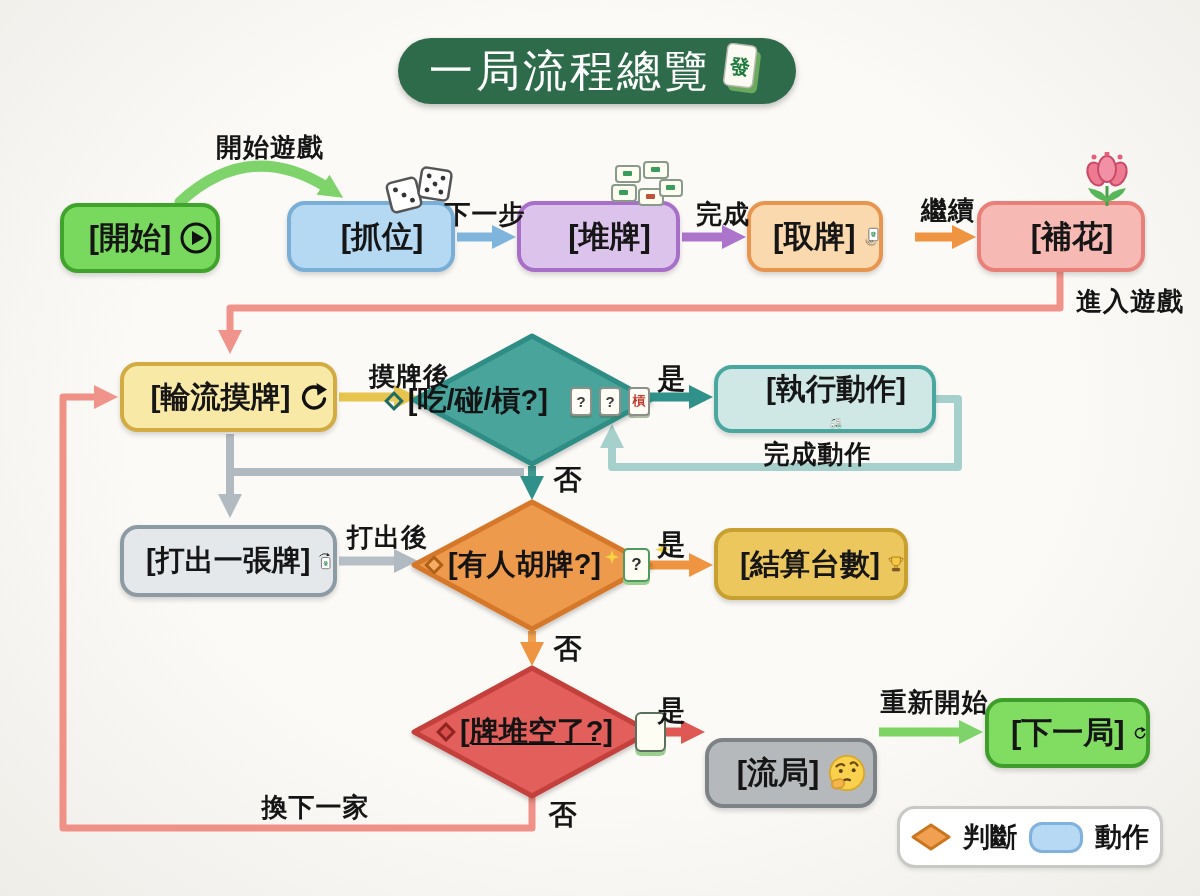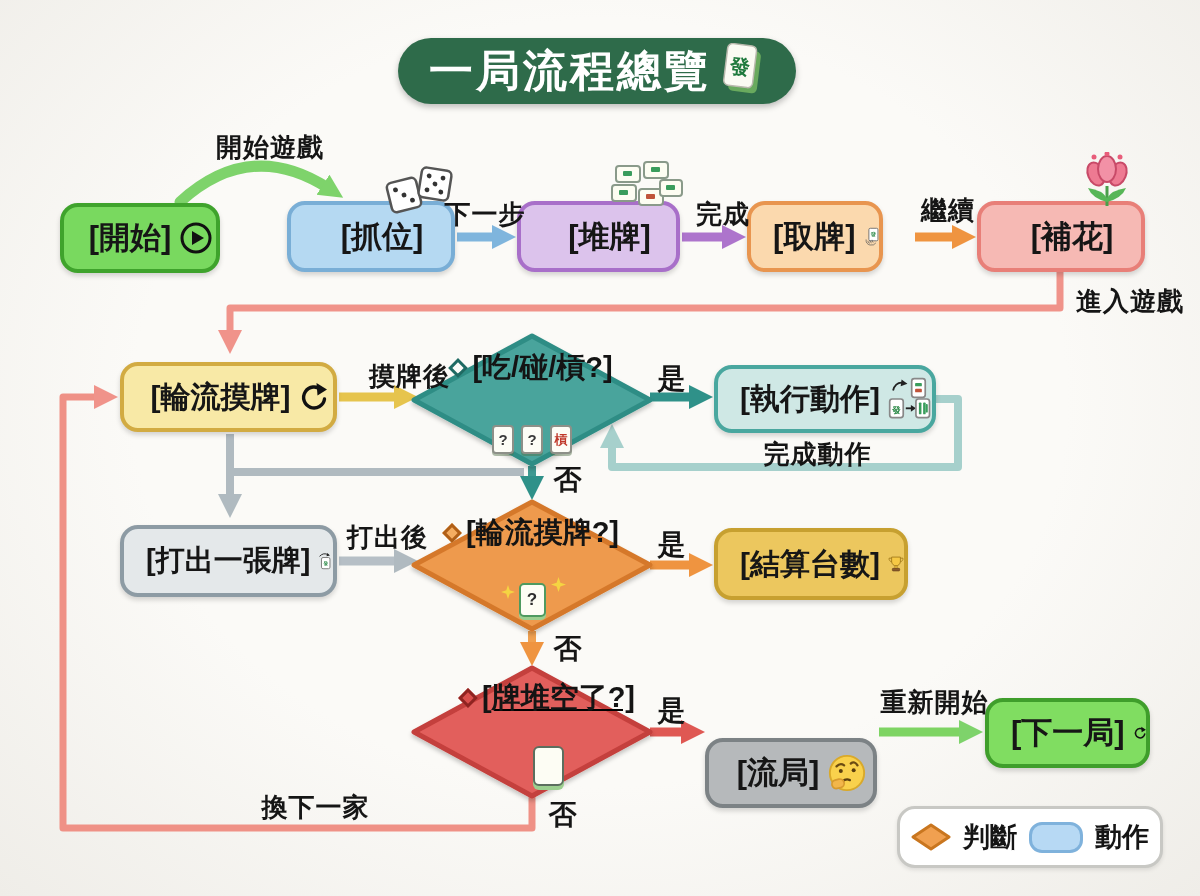--- a/index.html
+++ b/index.html
@@ -3,27 +3,27 @@
 <meta charset="utf-8">
 <style>
   html,body{margin:0;padding:0;}
   body{font-family:"Liberation Sans","DejaVu Sans",sans-serif;}
   .canvas{position:relative;width:1200px;height:896px;overflow:hidden;
     background:radial-gradient(ellipse at 50% 45%, #fbfaf7 55%, #efede8 100%);}
   .edges{position:absolute;left:0;top:0;width:1200px;height:896px;}
   .title-pill{position:absolute;left:398px;top:38px;width:398px;height:66px;
     background:#2e6b4a;border-radius:34px;display:flex;align-items:center;justify-content:center;gap:10px;
     box-shadow:0 3px 6px rgba(0,0,0,.25);}
-  .title-text{color:#ffffff;font-size:44px;font-weight:700;letter-spacing:3px;}
+  .title-text{color:#ffffff;font-size:44px;font-weight:400;letter-spacing:3px;}
   .node{position:absolute;display:flex;align-items:center;justify-content:center;gap:8px;
     border-radius:18px;border:4px solid;font-weight:800;color:#161616;
     box-shadow:0 3px 5px rgba(0,0,0,.16);box-sizing:border-box;padding-left:22px;}
   .node-label{font-weight:800;color:#161616;white-space:nowrap;}
   .lbl{position:absolute;font-weight:800;font-size:26px;color:#151515;text-align:center;white-space:nowrap;letter-spacing:1px;}
-  .dtext{position:absolute;display:flex;flex-direction:column;align-items:center;justify-content:space-between;gap:5px;}
+  .dtext{position:absolute;display:flex;flex-direction:row;align-items:center;justify-content:flex-end;gap:22px;}
   .drow{display:flex;align-items:center;justify-content:center;gap:7px;}
   .dlabel{font-weight:800;font-size:29px;color:#141414;white-space:nowrap;}
   .bullet{width:14px;height:14px;transform:rotate(45deg);border:3px solid;box-sizing:border-box;}
   .bullet-teal{border-color:#1f6a63;background:rgba(255,255,255,.10);}
   .bullet-orange{border-color:#b05f17;background:#f4ad62;}
   .bullet-red{border-color:#8f2421;background:#d94f4c;}
   .minitile{width:22px;height:29px;background:#fdfdf6;border:2px solid #8d9088;border-radius:4px;
     display:flex;align-items:center;justify-content:center;font-weight:800;font-size:15px;color:#3a3a3a;
     box-shadow:0 2px 0 rgba(80,110,70,.45);box-sizing:border-box;}
   .minitile.red{color:#c0392b;font-size:13px;}
@@ -188,21 +188,21 @@
   </svg>
 
   <div class="node" style="left:120px;top:362px;width:217px;height:70px;background:#f8e9a6;border-color:#d2ab42;">
     <span class="node-label" style="font-size:30px;">[輪流摸牌]</span>
     <svg width="30" height="30" viewBox="0 0 30 30">
       <path d="M23.5 8 A10.5 10.5 0 1 0 26.5 17" fill="none" stroke="#111" stroke-width="3.4" stroke-linecap="round"></path>
       <polygon points="18.5,1 29,7.5 19.5,13.5" fill="#111"></polygon>
     </svg>
   </div>
 
-  <div class="node" style="left:714px;top:365px;width:222px;height:68px;background:#cfe8e5;border-color:#49a79f;">
+  <div class="node" style="left:714px;top:365px;width:222px;height:68px;background:#cfe8e5;border-color:#49a79f;flex-direction:column;">
     <span class="node-label" style="font-size:30px;">[執行動作]</span>
     <svg width="52" height="52" viewBox="0 0 52 52">
       <path d="M6 16 Q9 5 19 7" fill="none" stroke="#222" stroke-width="2.2"></path>
         <polygon points="16,3 23,8 15,11" fill="#222"></polygon>
       <rect x="28" y="2" width="16" height="22" rx="3" fill="#fff" stroke="#888" stroke-width="2"></rect>
       <rect x="32" y="7" width="8" height="4" rx="1" fill="#3a9d5c"></rect>
         <rect x="32" y="14" width="8" height="4" rx="1" fill="#c0543a"></rect>
       <rect x="2" y="26" width="16" height="22" rx="3" fill="#fff" stroke="#888" stroke-width="2"></rect>
       <text x="10" y="42" text-anchor="middle" font-size="10" font-weight="bold" fill="#2e8b4a">發</text>
       <path d="M21 37 H28" fill="none" stroke="#222" stroke-width="2.2"></path>
@@ -232,21 +232,21 @@
       <path d="M4 12 Q14 1 27 8" fill="none" stroke="#222" stroke-width="2.4"></path>
         <polygon points="24,3 31,10 22,12" fill="#222"></polygon>
       <rect x="9" y="15" width="22" height="29" rx="4" fill="#fff" stroke="#777" stroke-width="2.4"></rect>
       <text x="20" y="34" text-anchor="middle" font-size="12" font-weight="bold" fill="#2e8b4a">發</text>
     </svg>
   </div>
 
   <div class="dtext" style="left:414px;top:513px;width:236px;height:104px;">
     <div class="drow">
       <span class="bullet bullet-orange"></span>
-      <span class="dlabel">[輪流摸牌?]</span>
+      <span class="dlabel">[有人胡牌?]</span>
     </div>
     <div class="drow" style="position:relative;">
       <svg class="sparkle" style="left:-18px;top:2px;" width="14" height="14" viewBox="0 0 12 12">
           <polygon points="6,0 7.5,4.5 12,6 7.5,7.5 6,12 4.5,7.5 0,6 4.5,4.5" fill="#f5d442"></polygon>
         </svg>
       <span class="wintile">?</span>
       <svg class="sparkle" style="right:-20px;top:-6px;" width="15" height="15" viewBox="0 0 12 12">
           <polygon points="6,0 7.5,4.5 12,6 7.5,7.5 6,12 4.5,7.5 0,6 4.5,4.5" fill="#f5d442"></polygon>
         </svg>
     </div>

